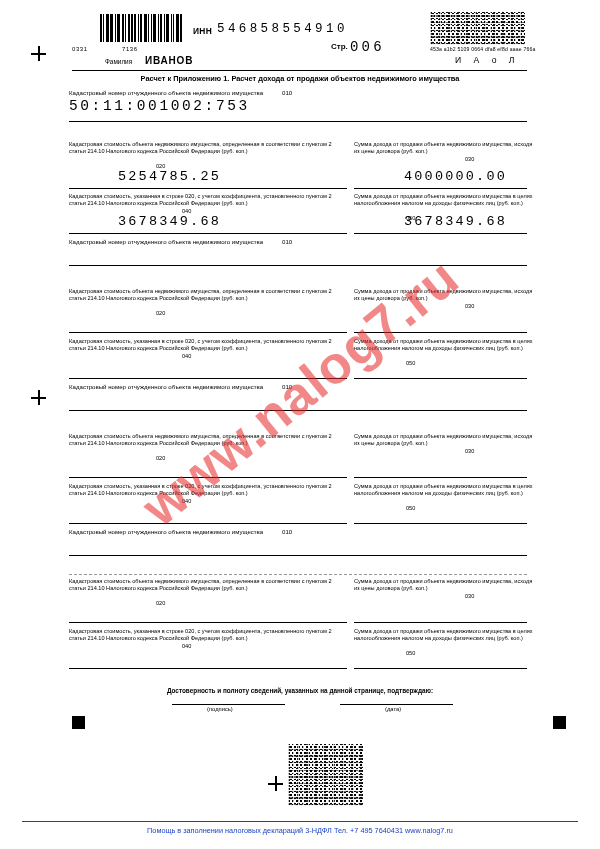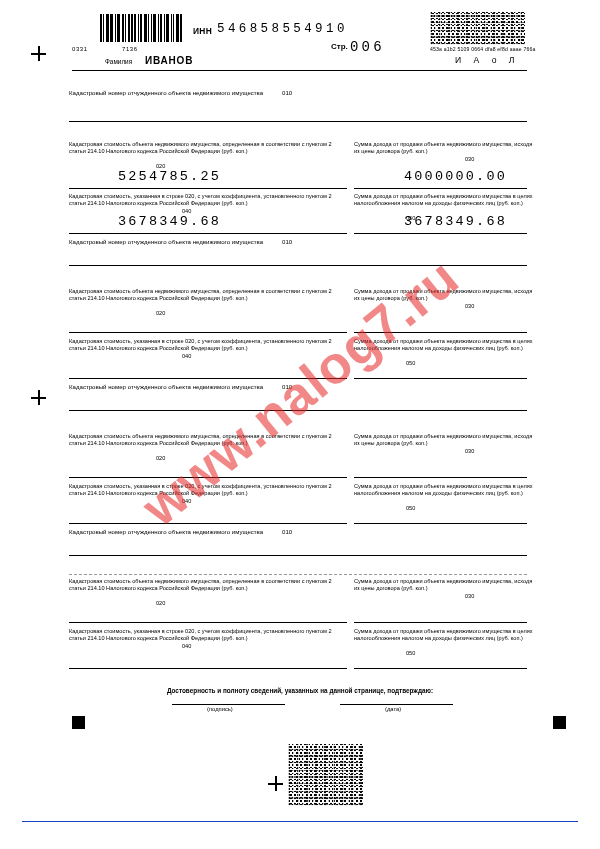--- a/index.html
+++ b/index.html
@@ -282,23 +282,25 @@
   <div class="barcode2d" style="left:430px; top:12px; width:95px; height:33px;">
     <div class="noise"></div>
   </div>
   <div class="hex" style="left:430px; top:46px;">453a a1b2 5109 0664 dfa8 ef8d aaae 766a</div>
 
   <div class="fam-label" style="left:105px; top:58px;">Фамилия</div>
   <div class="fam-val" style="left:145px; top:55px;">ИВАНОВ</div>
   <div class="iaol" style="left:455px; top:55px;">И А о Л</div>
   <div class="rule" style="left:72px; top:70px; width:455px;"></div>
 
+  <div class="hdr" style="left:0; top:74px; width:600px; text-align:center;">Расчет к Приложению 1. Расчет дохода от продажи объектов недвижимого имущества</div>
 
   <div class="lbl-s" style="left:69px; top:89px; width:300px;">Кадастровый номер отчужденного объекта недвижимого имущества</div>
   <div class="lbl-s" style="left:282px; top:89px;">010</div>
+  <div class="mono-val big" style="left:69px; top:98px;">50:11:001002:753</div>
   <div class="rule" style="left:69px; top:121px; width:458px;"></div>
 
   <div class="lbl" style="left:69px; top:141px; width:265px;">Кадастровая стоимость объекта недвижимого имущества, определенная в соответствии с пунктом 2 статьи 214.10 Налогового кодекса Российской Федерации (руб. коп.)</div>
   <div class="lbl" style="left:156px; top:163px;">020</div>
   <div class="mono-val" style="left:118px; top:169px;">5254785.25</div>
   <div class="rule" style="left:69px; top:188px; width:278px;"></div>
 
   <div class="lbl" style="left:354px; top:141px; width:180px;">Сумма дохода от продажи объекта недвижимого имущества, исходя из цены договора (руб. коп.)</div>
   <div class="lbl" style="left:465px; top:156px;">030</div>
   <div class="mono-val" style="left:404px; top:169px;">4000000.00</div>
@@ -395,16 +397,17 @@
   <div class="sign-line" style="left:172px; top:704px; width:113px;"></div>
   <div class="sign-cap" style="left:207px; top:706px;">(подпись)</div>
   <div class="sign-line" style="left:340px; top:704px; width:113px;"></div>
   <div class="sign-cap" style="left:385px; top:706px;">(дата)</div>
 
   <div class="barcode2d" style="left:288px; top:744px; width:75px; height:62px;">
     <div class="noise"></div>
   </div>
 
   <div class="footer-rule" style="top:821px;"></div>
+  <div class="footer" style="top:826px;">Помощь в заполнении налоговых деклараций 3-НДФЛ  Тел. +7 495 7640431 www.nalog7.ru</div>
 
   <div class="watermark">www.nalog7.ru</div>
 
 </div>
 
 </body></html>

